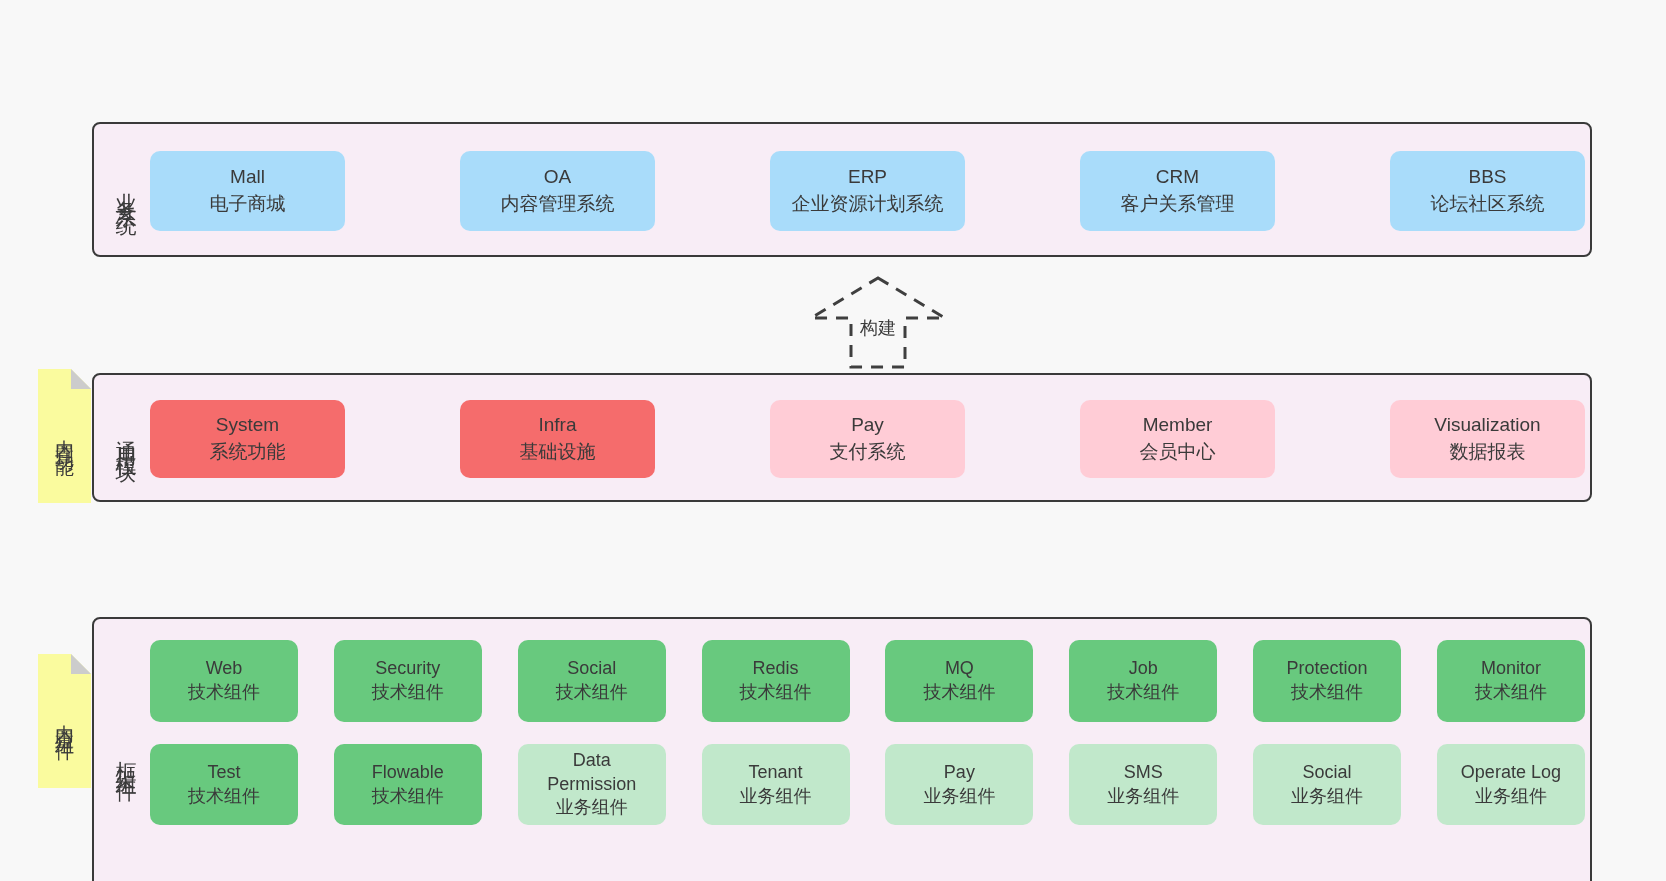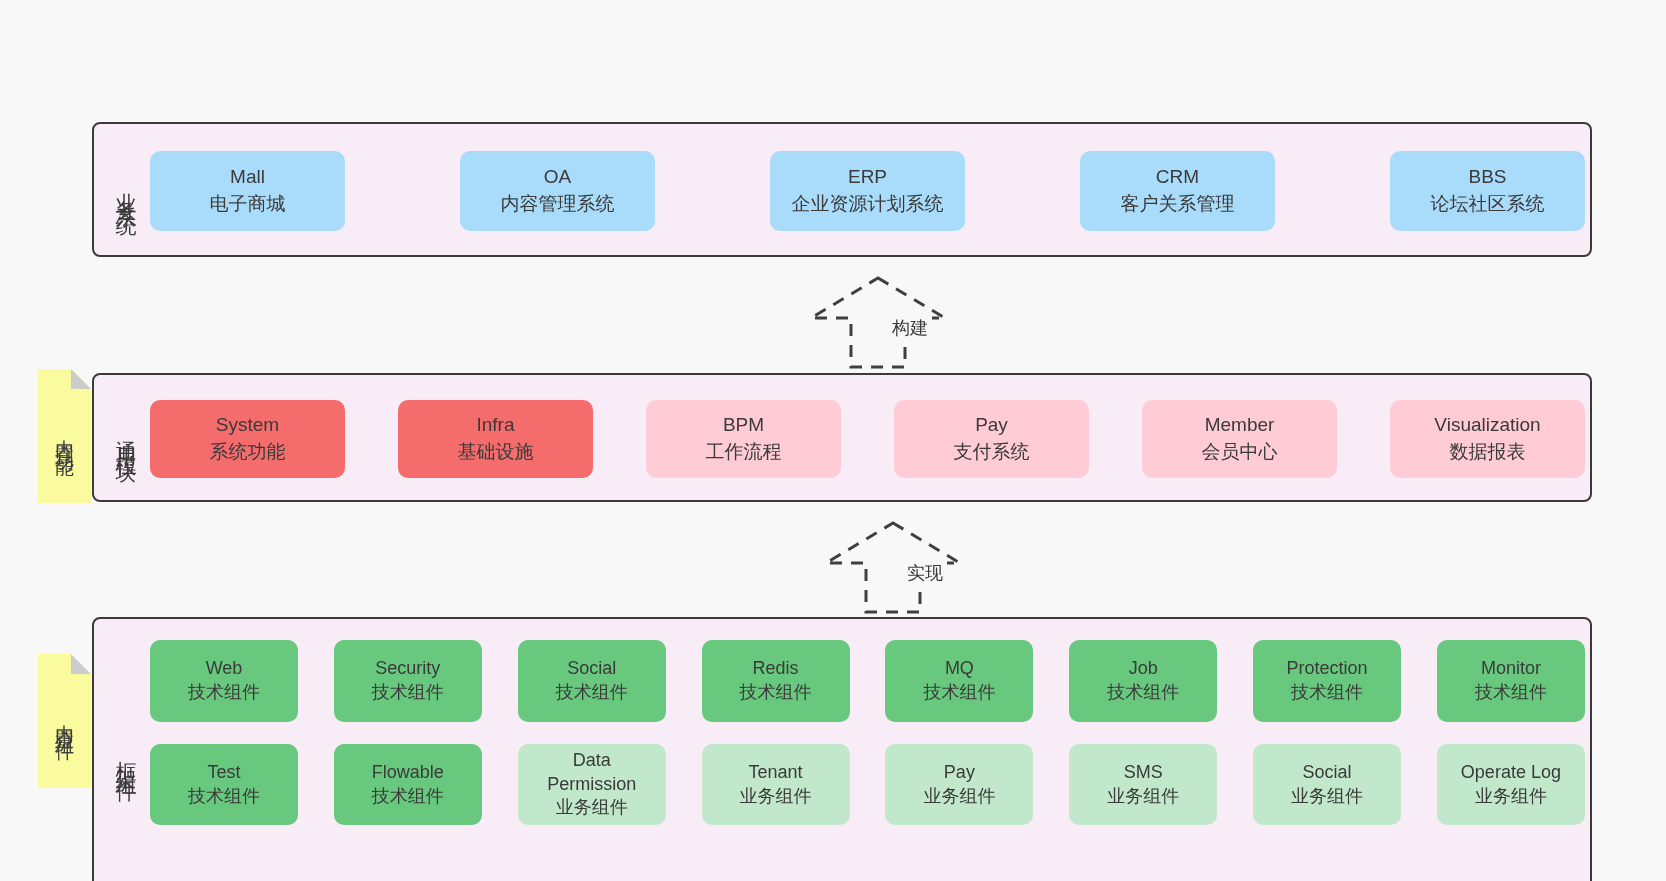--- a/index.html
+++ b/index.html
@@ -25,21 +25,21 @@
     font-size:19px;line-height:1.4;padding:4px;}
   .box .box-name{max-width:130px;}
   .row-wide .box{width:195px;height:100%;}
   .row-narrow .box{width:148px;height:100%;font-size:18px;line-height:1.32;}
   .blue{background:var(--blue);} .red{background:var(--red);} .pink{background:var(--pink);}
   .green{background:var(--green);} .green-light{background:var(--green-light);}
 
   .arrow{position:absolute;width:140px;height:95px;}
   .arrow svg{position:absolute;inset:0;}
   .arrow-label{position:absolute;left:50%;top:40px;transform:translateX(-50%);
-    background:var(--page-bg);padding:1px 4px;font-size:18px;color:var(--text);white-space:nowrap;margin-left:32px;}
+    background:var(--page-bg);padding:1px 4px;font-size:18px;color:var(--text);white-space:nowrap;}
 
   .note{position:absolute;left:38px;width:53px;height:134px;background:var(--yellow);
     clip-path:polygon(0 0,calc(100% - 20px) 0,100% 20px,100% 100%,0 100%);
     display:flex;align-items:center;justify-content:center;
     writing-mode:vertical-lr;text-orientation:upright;
     font-size:19px;letter-spacing:6px;color:var(--text);}
   .fold{position:absolute;top:0;right:0;width:20px;height:20px;background:var(--fold);
     clip-path:polygon(0 0,100% 100%,0 100%);}
 </style>
 </head>
@@ -90,44 +90,34 @@
     <div class="row row-wide" style="top:25px;height:78px;justify-content:space-between;">
       <div class="box red">
         <span class="box-name">System</span>
         <span class="box-desc">系统功能</span>
       </div>
       <div class="box red">
         <span class="box-name">Infra</span>
         <span class="box-desc">基础设施</span>
       </div>
       <div class="box pink">
-        <span class="box-name">BPM</span>
-        <span class="box-desc">工作流程</span>
-      </div>
-      <div class="box pink">
         <span class="box-name">Pay</span>
         <span class="box-desc">支付系统</span>
       </div>
       <div class="box pink">
         <span class="box-name">Member</span>
         <span class="box-desc">会员中心</span>
       </div>
       <div class="box pink">
         <span class="box-name">Visualization</span>
         <span class="box-desc">数据报表</span>
       </div>
     </div>
   </section>
 
-  <div class="arrow" style="left:823px;top:520px;">
-    <svg viewBox="0 0 140 95" width="140" height="95">
-      <path d="M70 3 L137 43 L97 43 L97 92 L43 92 L43 43 L3 43 Z" fill="none" stroke="var(--arrow)" stroke-width="3" stroke-dasharray="12 9"></path>
-    </svg>
-    <span class="arrow-label">实现</span>
-  </div>
 
   <div class="note" style="top:654px;">
     <span>内置组件</span>
   </div>
   <div class="fold" style="left:71px;top:654px;"></div>
 
   <section class="panel" style="top:617px;height:282px;">
     <div class="v-label">框架组件</div>
     <div class="row row-narrow" style="top:21px;height:82px;">
       <div class="box green">

